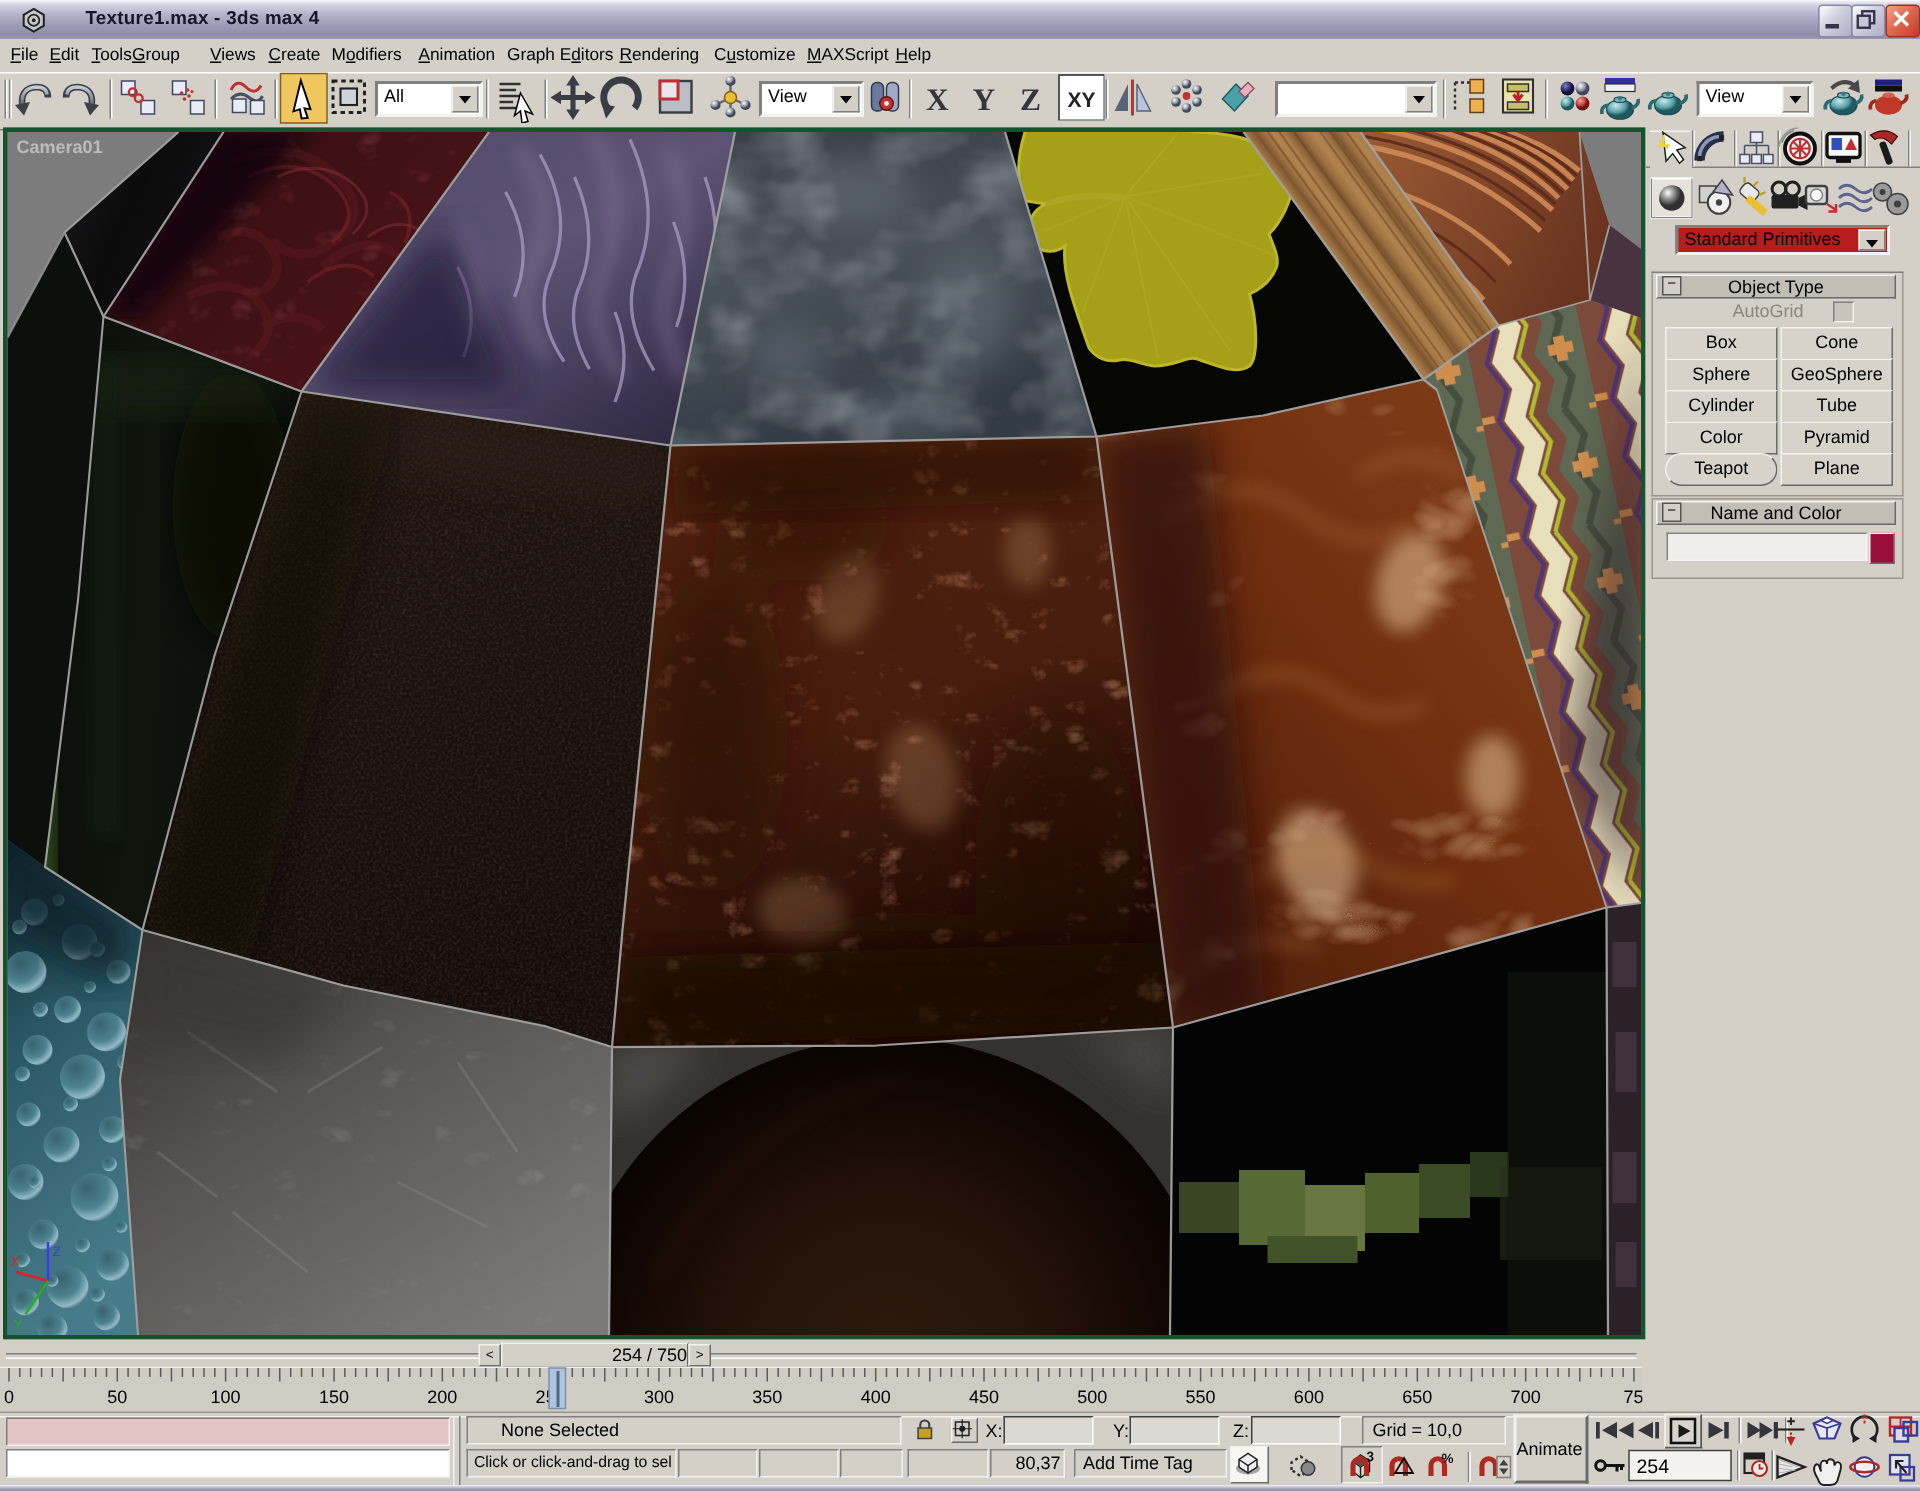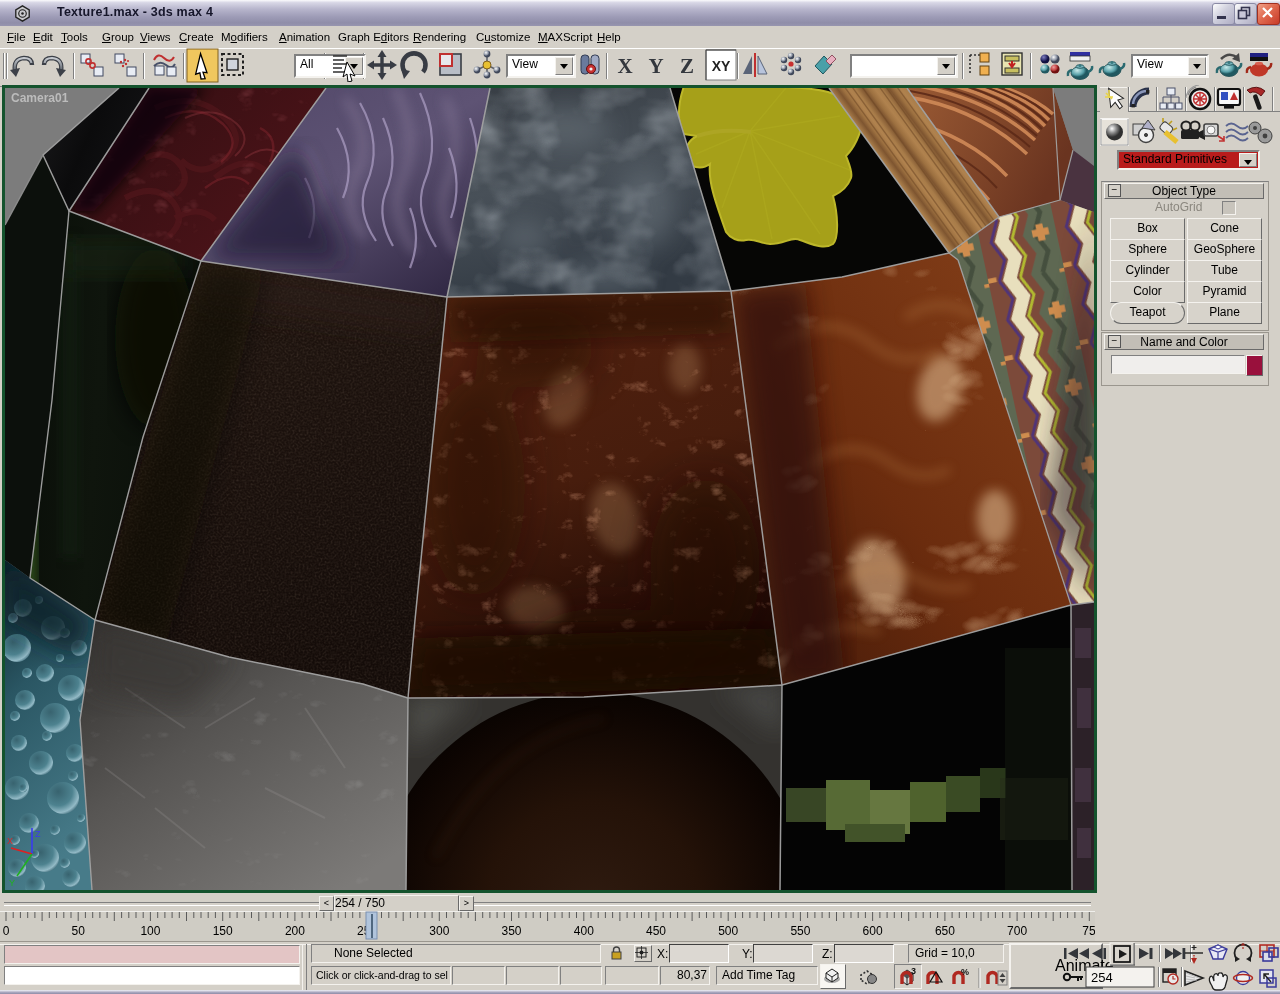--- a/index.html
+++ b/index.html
@@ -56,21 +56,21 @@
       <rect x="6.5" y="3.5" width="8" height="8" fill="none" stroke="#33334d" stroke-width="1.6"></rect>
       <rect x="3.5" y="6.5" width="8" height="8" fill="#c8c7d8" stroke="#33334d" stroke-width="1.6"></rect>
     </svg></div>
 <div class="abs winbtn" id="btnclose" style="left:1257px"><svg width="19" height="18">
       <path d="M5 4 L14 13 M14 4 L5 13" stroke="#fff" stroke-width="2.2"></path>
     </svg></div>
 <div class="abs" id="menubar">
  <span class="mi" style="left:7px"><u>F</u>ile</span>
  <span class="mi" style="left:33px"><u>E</u>dit</span>
  <span class="mi" style="left:61px"><u>T</u>ools</span>
- <span class="mi" style="left:102px"><u>G</u>roup</span>
+ <span class="mi" style="left:88px"><u>G</u>roup</span>
  <span class="mi" style="left:140px"><u>V</u>iews</span>
  <span class="mi" style="left:179px"><u>C</u>reate</span>
  <span class="mi" style="left:221px">M<u>o</u>difiers</span>
  <span class="mi" style="left:279px"><u>A</u>nimation</span>
  <span class="mi" style="left:338px">Graph E<u>d</u>itors</span>
  <span class="mi" style="left:413px"><u>R</u>endering</span>
  <span class="mi" style="left:476px">C<u>u</u>stomize</span>
  <span class="mi" style="left:538px"><u>M</u>AXScript</span>
  <span class="mi" style="left:597px"><u>H</u>elp</span>
 </div>
@@ -271,21 +271,21 @@
  </g>
 
  <g stroke="#808080">
       <path d="M73.5,5 V31 M143.5,5 V31 M183.5,5 V31 M324.5,5 V31 M363.5,5 V31 M606.5,5 V31 M737.5,5 V31 M962.5,5 V31 M1030.5,5 V31"></path>
     </g>
  <g stroke="#ffffff">
       <path d="M74.5,5 V31 M144.5,5 V31 M184.5,5 V31 M325.5,5 V31 M364.5,5 V31 M607.5,5 V31 M738.5,5 V31 M963.5,5 V31 M1031.5,5 V31"></path>
     </g>
 </svg>
 
-<div class="abs combo" style="left:250px;top:54px;width:68px;margin-left:44px;">
+<div class="abs combo" style="left:250px;top:54px;width:68px;">
     <span style="position:absolute;left:4px;top:1px">All</span>
     <span class="ca"></span>
   </div>
 <div class="abs combo" style="left:506px;top:54px;width:66px;">
     <span style="position:absolute;left:4px;top:1px">View</span>
     <span class="ca"></span>
   </div>
 <div class="abs combo" style="left:850px;top:54px;width:104px;">
     <span class="ca"></span>
   </div>
@@ -904,21 +904,21 @@
  <div class="abs raised" style="left:2px;top:1px;width:158px;height:14px;background:#c2beb6;text-align:center;font-size:12px;line-height:14px;">Name and Color</div>
  <div class="abs" style="left:6px;top:2px;width:11px;height:11px;background:#d4d0c8;border:1px solid #555;font-size:10px;line-height:9px;text-align:center;">−</div>
  <div class="abs sunken" style="left:9px;top:22px;width:132px;height:17px;background:#f0eeec;"></div>
  <div class="abs" style="left:144px;top:22px;width:15px;height:19px;background:#99103c;border:1px solid;border-color:#f4f2ee #6a6a6a #6a6a6a #f4f2ee;"></div>
 </div>
 <div class="abs" id="bottom"></div>
 <div class="abs" style="left:0;top:990px;width:1280px;height:4px;background:linear-gradient(#f2f2f6,#a8a6be 60%,#8e8ca6);"></div>
 
 <div class="abs" style="left:4px;top:902px;width:1087px;height:2px;border-top:1px solid #808080;border-bottom:1px solid #fff;"></div>
 <div class="abs raised" style="left:319px;top:896px;width:13px;height:13px;text-align:center;font-size:9px;line-height:13px;">&lt;</div>
-<div class="abs raised" style="left:334px;top:895px;width:123px;height:15px;text-align:left;font-size:12px;line-height:15px;">254 / 750</div>
+<div class="abs raised" style="left:334px;top:895px;width:123px;height:15px;text-align:right;font-size:12px;line-height:15px;">254 / 750</div>
 <div class="abs raised" style="left:459px;top:896px;width:13px;height:13px;text-align:center;font-size:9px;line-height:13px;">&gt;</div>
 
 <svg class="abs" style="left:0;top:911px" width="1095" height="30">
  <rect x="0" y="0" width="1095" height="30" fill="#cfccc4"></rect>
  <rect x="0" y="0" width="1095" height="1" fill="#f0efec"></rect>
  <g id="ticks" stroke="#5a5a5a">
       <path d="M6.0,1 V10M13.2,1 V7M20.4,1 V7M27.7,1 V7M34.9,1 V7M42.1,1 V10M49.3,1 V7M56.6,1 V7M63.8,1 V7M71.0,1 V7M78.2,1 V10M85.4,1 V7M92.7,1 V7M99.9,1 V7M107.1,1 V7M114.3,1 V10M121.6,1 V7M128.8,1 V7M136.0,1 V7M143.2,1 V7M150.4,1 V10M157.7,1 V7M164.9,1 V7M172.1,1 V7M179.3,1 V7M186.5,1 V10M193.8,1 V7M201.0,1 V7M208.2,1 V7M215.4,1 V7M222.7,1 V10M229.9,1 V7M237.1,1 V7M244.3,1 V7M251.5,1 V7M258.8,1 V10M266.0,1 V7M273.2,1 V7M280.4,1 V7M287.7,1 V7M294.9,1 V10M302.1,1 V7M309.3,1 V7M316.5,1 V7M323.8,1 V7M331.0,1 V10M338.2,1 V7M345.4,1 V7M352.7,1 V7M359.9,1 V7M367.1,1 V10M374.3,1 V7M381.5,1 V7M388.8,1 V7M396.0,1 V7M403.2,1 V10M410.4,1 V7M417.7,1 V7M424.9,1 V7M432.1,1 V7M439.3,1 V10M446.5,1 V7M453.8,1 V7M461.0,1 V7M468.2,1 V7M475.4,1 V10M482.7,1 V7M489.9,1 V7M497.1,1 V7M504.3,1 V7M511.5,1 V10M518.8,1 V7M526.0,1 V7M533.2,1 V7M540.4,1 V7M547.6,1 V10M554.9,1 V7M562.1,1 V7M569.3,1 V7M576.5,1 V7M583.8,1 V10M591.0,1 V7M598.2,1 V7M605.4,1 V7M612.6,1 V7M619.9,1 V10M627.1,1 V7M634.3,1 V7M641.5,1 V7M648.8,1 V7M656.0,1 V10M663.2,1 V7M670.4,1 V7M677.6,1 V7M684.9,1 V7M692.1,1 V10M699.3,1 V7M706.5,1 V7M713.8,1 V7M721.0,1 V7M728.2,1 V10M735.4,1 V7M742.6,1 V7M749.9,1 V7M757.1,1 V7M764.3,1 V10M771.5,1 V7M778.8,1 V7M786.0,1 V7M793.2,1 V7M800.4,1 V10M807.6,1 V7M814.9,1 V7M822.1,1 V7M829.3,1 V7M836.5,1 V10M843.8,1 V7M851.0,1 V7M858.2,1 V7M865.4,1 V7M872.6,1 V10M879.9,1 V7M887.1,1 V7M894.3,1 V7M901.5,1 V7M908.7,1 V10M916.0,1 V7M923.2,1 V7M930.4,1 V7M937.6,1 V7M944.9,1 V10M952.1,1 V7M959.3,1 V7M966.5,1 V7M973.7,1 V7M981.0,1 V10M988.2,1 V7M995.4,1 V7M1002.6,1 V7M1009.9,1 V7M1017.1,1 V10M1024.3,1 V7M1031.5,1 V7M1038.7,1 V7M1046.0,1 V7M1053.2,1 V10M1060.4,1 V7M1067.6,1 V7M1074.9,1 V7M1082.1,1 V7M1089.3,1 V10" stroke="#5a5a5a" stroke-width="1"></path>
     </g>
  <g id="labels" font-size="12" fill="#000" text-anchor="middle" font-family="Liberation Sans,sans-serif">
       <text x="6.0" y="24">0</text>
@@ -956,21 +956,21 @@
       <circle cx="6.5" cy="6.5" r="2" fill="#202020"></circle>
       <path d="M6.5,0 V13 M0,6.5 H13" stroke="#202020" stroke-width="0.8"></path>
     </svg></div>
 <div class="abs" style="left:657px;top:947px;font-size:12px;">X:</div>
 <div class="abs sunken" style="left:669px;top:944px;width:58px;height:17px;background:#dcd8d2;border-color:#404040 #fff #fff #404040;"></div>
 <div class="abs" style="left:742px;top:947px;font-size:12px;">Y:</div>
 <div class="abs sunken" style="left:753px;top:944px;width:58px;height:17px;background:#dcd8d2;border-color:#404040 #fff #fff #404040;"></div>
 <div class="abs" style="left:822px;top:947px;font-size:12px;">Z:</div>
 <div class="abs sunken" style="left:834px;top:944px;width:58px;height:17px;background:#dcd8d2;border-color:#404040 #fff #fff #404040;"></div>
 <div class="abs sunken" style="left:908px;top:944px;width:94px;height:17px;line-height:17px;"><span style="margin-left:6px">Grid = 10,0</span></div>
-<div class="abs raised" style="left:1009px;top:943px;width:46px;height:42px;text-align:right;font-size:16px;line-height:42px;border-width:2px;padding-left:44px;">Animate</div>
+<div class="abs raised" style="left:1009px;top:943px;width:46px;height:42px;text-align:left;font-size:12px;line-height:42px;border-width:2px;">Animate</div>
 
 <div class="abs sunken" style="left:311px;top:966px;width:138px;height:17px;line-height:17px;font-size:10.5px;white-space:nowrap;overflow:hidden;"><span style="margin-left:4px">Click or click-and-drag to sel</span></div>
 <div class="abs sunken" style="left:452px;top:966px;width:51px;height:17px;"></div>
 <div class="abs sunken" style="left:506px;top:966px;width:51px;height:17px;"></div>
 <div class="abs sunken" style="left:560px;top:966px;width:40px;height:17px;"></div>
 <div class="abs sunken" style="left:605px;top:966px;width:52px;height:17px;"></div>
 <div class="abs sunken" style="left:660px;top:966px;width:48px;height:17px;line-height:17px;"><span style="margin-left:16px">80,37</span></div>
 <div class="abs sunken" style="left:716px;top:966px;width:100px;height:17px;line-height:17px;"><span style="margin-left:5px">Add Time Tag</span></div>
 <div class="abs raised" style="left:820px;top:964px;width:24px;height:23px;background:#f8f6f2;"><svg width="22" height="21">
       <ellipse cx="11" cy="14" rx="8" ry="4" fill="#a8a8a8"></ellipse>

